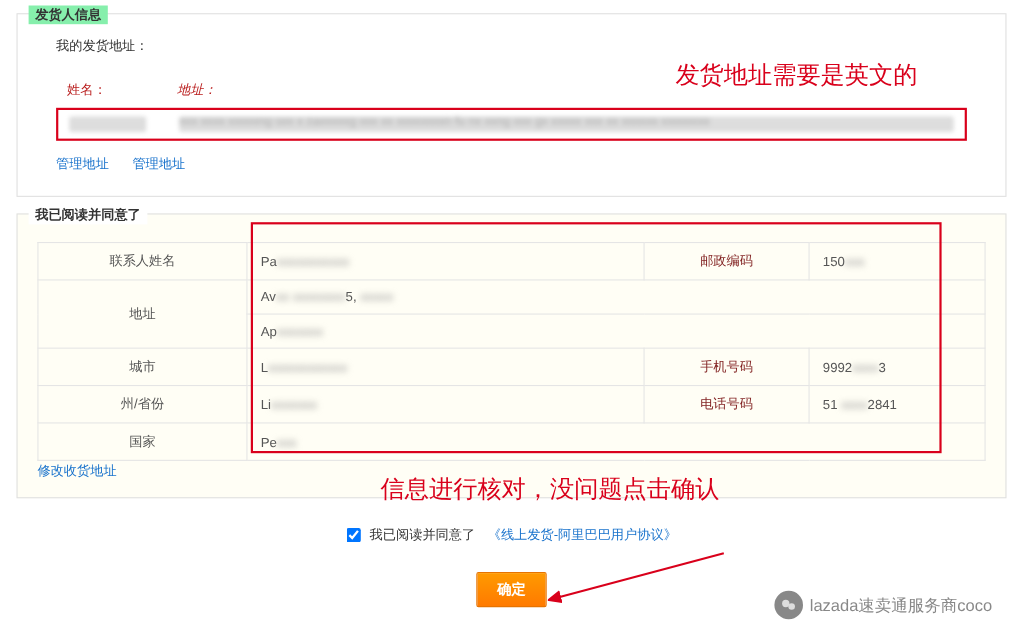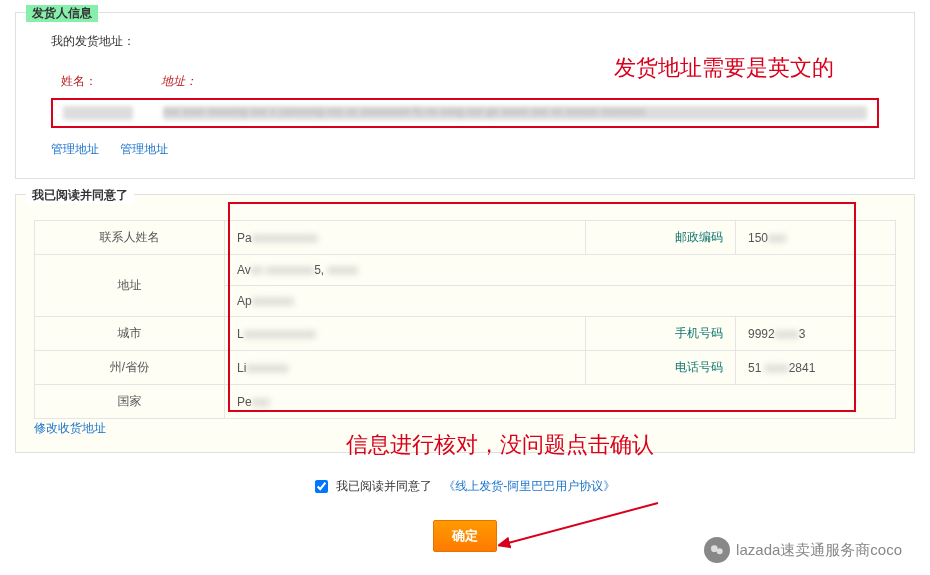--- a/index.html
+++ b/index.html
@@ -23,21 +23,21 @@
     .link { color: #1a73cc; text-decoration: none; margin-right: 18px; cursor: pointer; }
     
     .annotation-red { color: #d9001b; font-size: 22px; font-weight: normal; position: absolute; }
     
     .buyer-section { background: #fffef5; }
     .buyer-section .section-body { padding: 25px 18px 15px 18px; }
     
     .info-table { width: 100%; border-collapse: collapse; margin: 0; }
     .info-table td { border: 1px solid #e5e5e5; padding: 8px 12px; font-size: 12px; vertical-align: middle; height: 26px; }
     .info-table .label-cell { width: 190px; text-align: center; color: #555; background: #fffef5; }
-    .info-table .label-cell2 { width: 150px; text-align: right; color: #0f766e; }
+    .info-table .label-cell2 { width: 150px; text-align: center; color: #7f1d1d; }
     .info-table .value-cell { color: #555; }
     .blur-text { filter: blur(3px); color: #999; display: inline-block; }
     
     .modify-link { color: #1a73cc; cursor: pointer; margin-top: 1px; display: inline-block; }
     
     .footer-area { text-align: center; padding: 10px 0 30px 0; position: relative; }
     .agreement-row { margin-bottom: 25px; }
     .agreement-row input { vertical-align: middle; margin-right: 5px; }
     .agreement-text { vertical-align: middle; }
     .agreement-link { color: #1a73cc; margin-left: 8px; }

